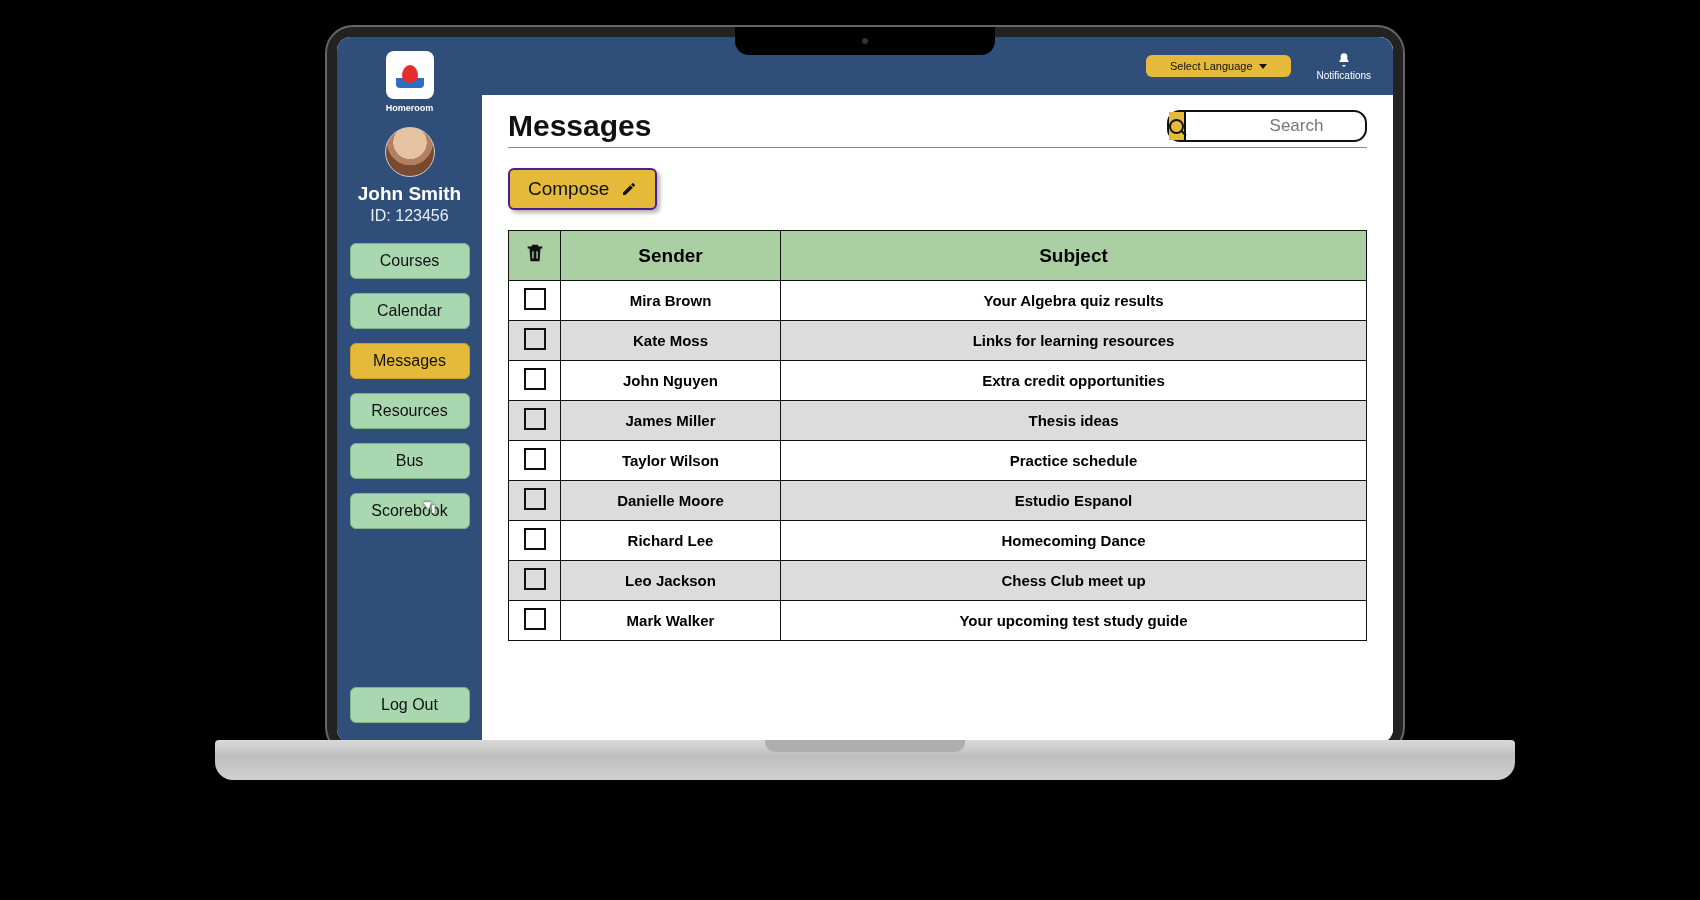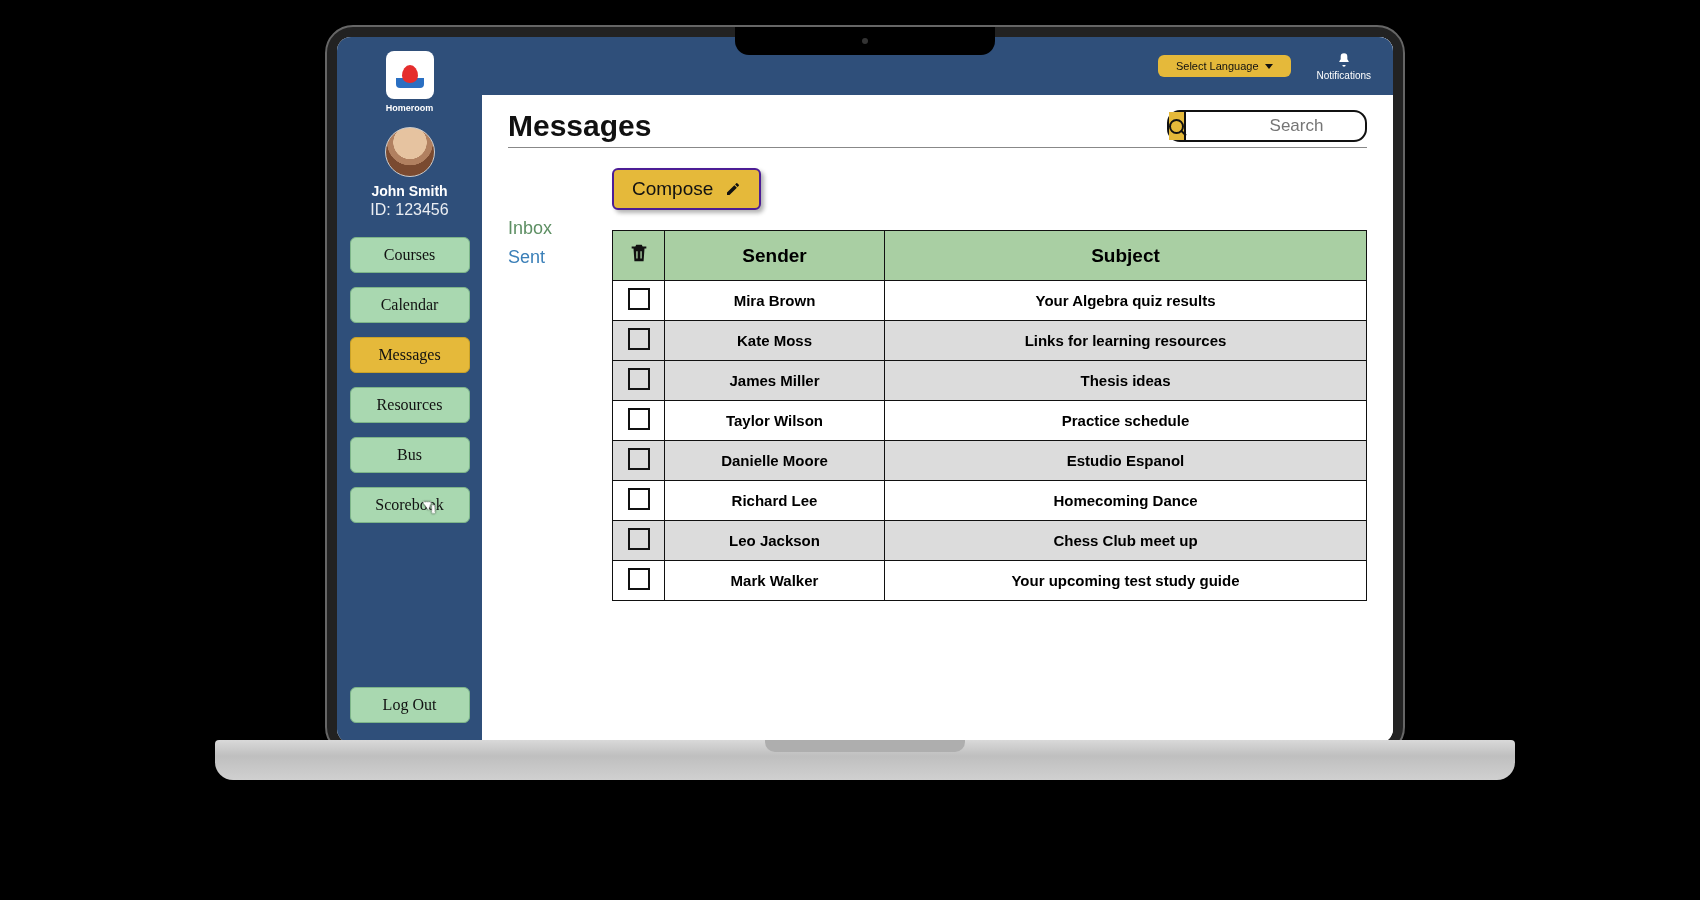--- a/index.html
+++ b/index.html
@@ -66,42 +66,42 @@
       flex-direction:column;
     }
     .logo-flame{width:16px;height:18px;background:#e52d2d;border-radius:50% 50% 50% 50% / 60% 60% 40% 40%;position:relative;top:3px;}
     .logo-book{width:28px;height:10px;background:#2a6fc2;border-radius:0 0 4px 4px;margin-top:-2px;}
     .logo-label{font-size:9px;font-weight:bold;margin-top:4px;}
     .avatar{
       width:50px;height:50px;border-radius:50%;
       background: radial-gradient(circle at 50% 30%, #e6c3a0 0 40%, #b18060 41% 55%, #7a4a30 56% 100%);
       margin-top:14px;border:1px solid #ccc;
     }
-    .user-name{font-size:14px;font-weight:600;margin-top:6px;white-space:nowrap;}
+    .user-name{font-size:19px;font-weight:600;margin-top:6px;white-space:nowrap;}
     .user-id{font-size:16px;opacity:.9;margin-top:2px;}
     .nav{margin-top:18px;width:100%;display:flex;flex-direction:column;gap:14px;align-items:center;}
     .nav-btn{
       width:120px;padding:8px 0;
       background:#a9d8b0;border:1px solid #7db589;border-radius:6px;
-      color:#111;font-size:16px;font-weight:500;text-align:center;cursor:pointer;font-family:Liberation Serif, serif;
+      color:#111;font-size:16px;font-weight:500;text-align:center;cursor:pointer;
     }
     .nav-btn.active{background:#e5b93a;border-color:#caa227;}
     .logout-wrap{margin-top:auto;width:100%;display:flex;justify-content:center;padding-top:40px;}
 
     
     .main{
       flex:1;display:flex;flex-direction:column;background:#fff;overflow:hidden;
     }
     .topbar{
       height:58px;background:#2f4f7a;flex-shrink:0;
       display:flex;align-items:center;justify-content:flex-end;
       padding:0 22px;gap:26px;
     }
     .lang-btn{
-      background:#e5b93a;border-radius:6px;padding:5px 18px;
+      background:#e5b93a;border-radius:6px;padding:5px 24px;
       font-size:11px;font-weight:500;color:#111;display:flex;align-items:center;gap:6px;cursor:pointer;
     }
     .chev{width:0;height:0;border-left:4px solid transparent;border-right:4px solid transparent;border-top:5px solid #111;}
     .notif{display:flex;flex-direction:column;align-items:center;color:#fff;font-size:10px;cursor:pointer;gap:2px;}
     .bell-svg{width:16px;height:16px;fill:#fff;}
 
     .content{padding:14px 26px 10px;flex:1;overflow:hidden;}
     .title-row{display:flex;align-items:center;justify-content:space-between;border-bottom:1px solid #888;padding-bottom:4px;}
     .page-title{font-size:30px;font-weight:800;color:#111;}
     .search-box{
@@ -201,24 +201,20 @@
           <h1 class="page-title">Messages</h1>
           <div class="search-box">
             <div class="search-icon-wrap">
               <div class="mag"></div>
             </div>
             <input class="search-input" placeholder="Search" style="">
           </div>
         </div>
 
         <div class="body">
-          <div class="folders">
-            <div class="folder active">Inbox</div>
-            <div class="folder inactive">Sent</div>
-          </div>
 
           <div class="msgpanel">
             <div class="compose">
               <span>Compose</span>
               <svg class="pencil" viewBox="0 0 24 24">
                 <path d="M3 17.25V21h3.75L17.81 9.94l-3.75-3.75L3 17.25zM20.71 7.04a1 1 0 0 0 0-1.41l-2.34-2.34a1 1 0 0 0-1.41 0l-1.83 1.83 3.75 3.75 1.83-1.83z"></path>
               </svg>
             </div>
 
             <table>
@@ -237,20 +233,25 @@
                   <tr>
                     <td class="chkcell"><span class="chkbox"></span></td>
                     <td>Mira Brown</td>
                     <td>Your Algebra quiz results</td>
                   </tr>
                   <tr class="shade">
                     <td class="chkcell"><span class="chkbox"></span></td>
                     <td>Kate Moss</td>
                     <td>Links for learning resources</td>
                   </tr>
+                  <tr>
+                    <td class="chkcell"><span class="chkbox"></span></td>
+                    <td>John Nguyen</td>
+                    <td>Extra credit opportunities</td>
+                  </tr>
                   <tr class="shade">
                     <td class="chkcell"><span class="chkbox"></span></td>
                     <td>James Miller</td>
                     <td>Thesis ideas</td>
                   </tr>
                   <tr>
                     <td class="chkcell"><span class="chkbox"></span></td>
                     <td>Taylor Wilson</td>
                     <td>Practice schedule</td>
                   </tr>

